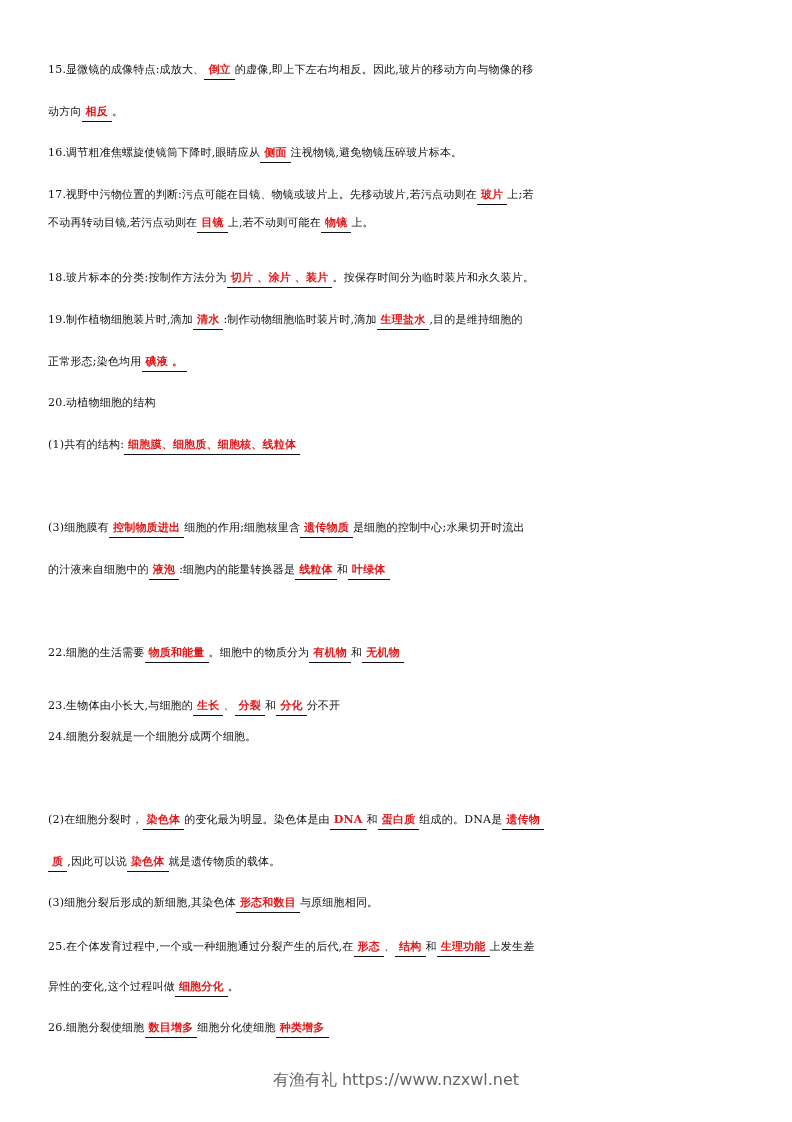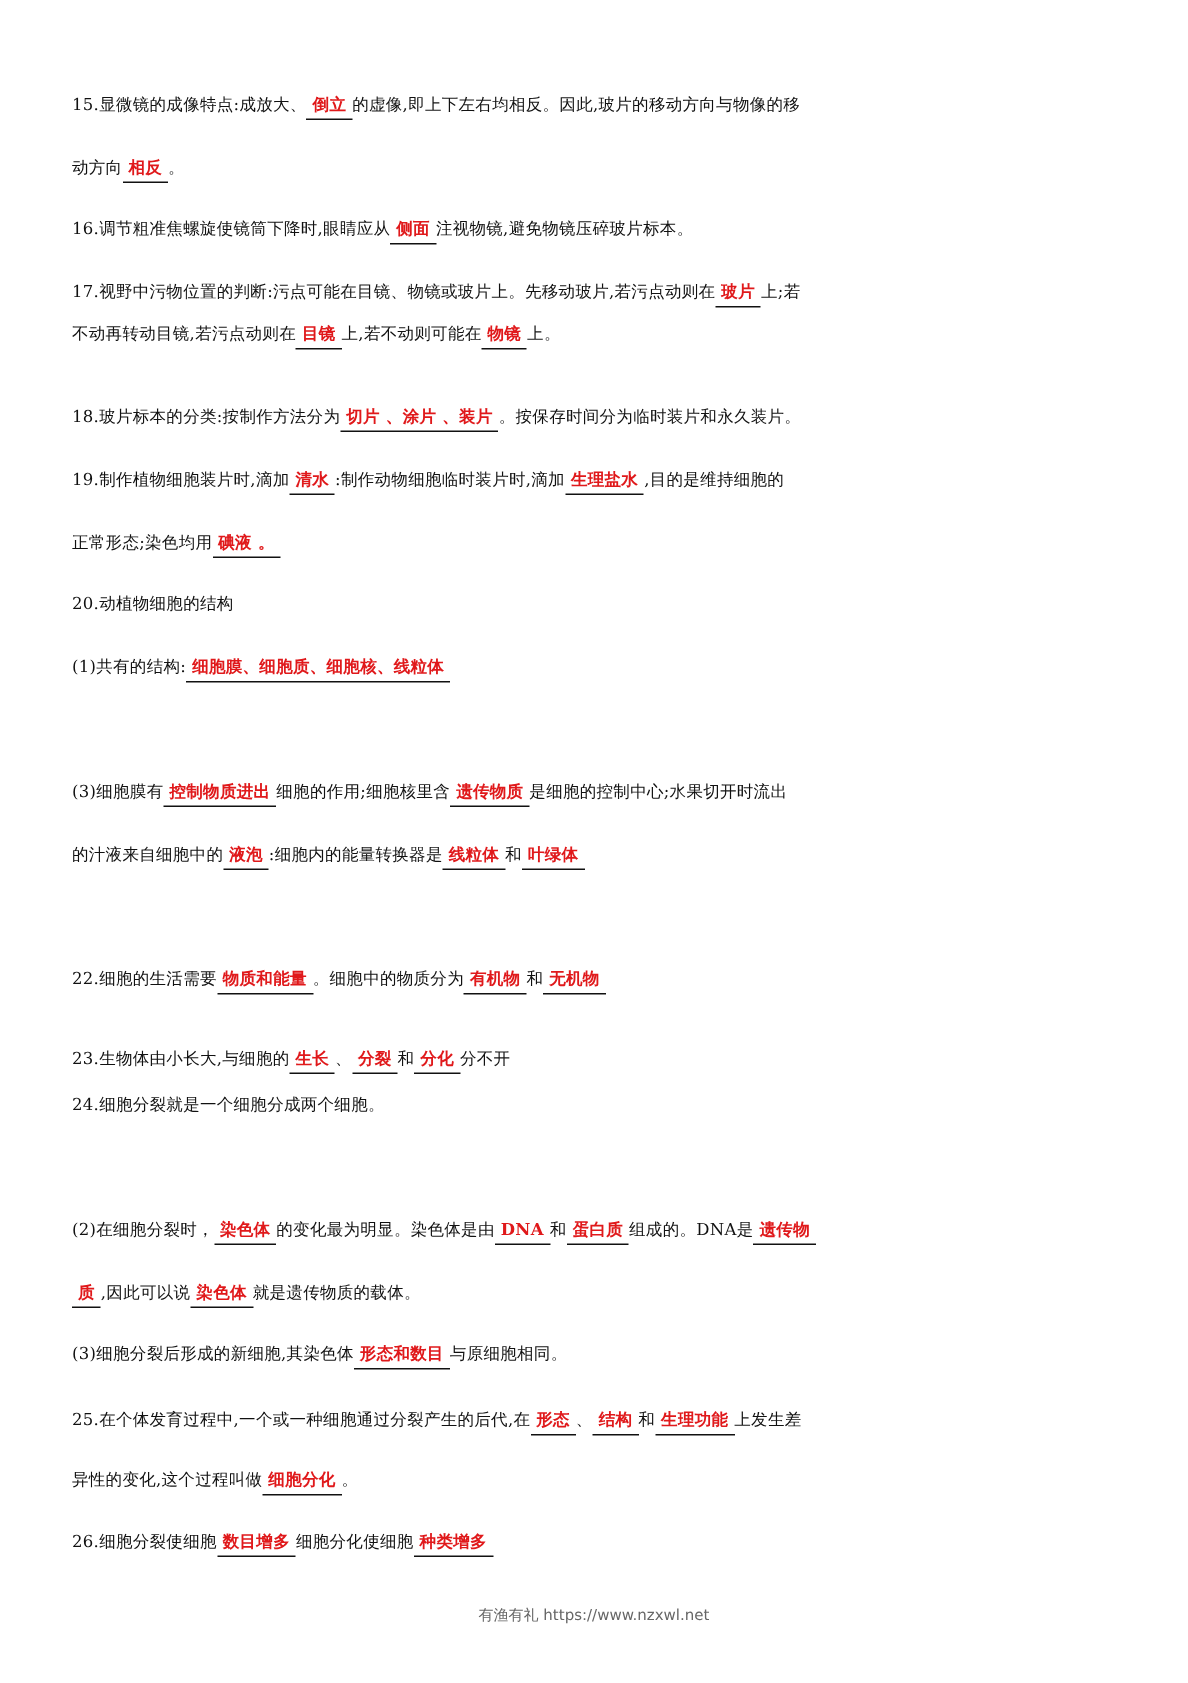--- a/index.html
+++ b/index.html
@@ -4,21 +4,21 @@
   <style>
     html, body { margin: 0; padding: 0; background: #ffffff; }
     body { width: 792px; height: 1122px; position: relative; overflow: hidden;
            font-family: "DejaVu Serif", "Liberation Serif", serif; color: #111; }
     .page { position: absolute; left: 0; top: 0; width: 792px; height: 1122px; }
     .line { position: absolute; left: 48px; width: 700px; font-size: 11px; line-height: 20px; white-space: nowrap; letter-spacing: 0.2px; }
     .blank { display: inline-block; border-bottom: 1.6px solid #111; padding: 0 4px; text-align: center; line-height: 18px; }
     .ans { color: #e0191b; font-weight: bold; }
     .plain { color: #111; font-weight: normal; }
     .footer { position: absolute; top: 1070px; left: 0; width: 792px; text-align: center;
-              font-family: "DejaVu Sans", "Liberation Sans", sans-serif; font-size: 10px; color: #666; }
+              font-family: "DejaVu Sans", "Liberation Sans", sans-serif; font-size: 16px; color: #666; }
   </style>
 </head>
 <body>
 
 <div class="page" id="page">
     <div class="line" style="top: 60px;"><span>15.显微镜的成像特点:成放大、</span><span class="blank ans">倒立</span><span>的虚像,即上下左右均相反。因此,玻片的移动方向与物像的移</span></div>
     <div class="line" style="top: 102px;"><span>动方向</span><span class="blank ans">相反</span><span>。</span></div>
     <div class="line" style="top: 143px;"><span>16.调节粗准焦螺旋使镜筒下降时,眼睛应从</span><span class="blank ans">侧面</span><span>注视物镜,避免物镜压碎玻片标本。</span></div>
     <div class="line" style="top: 185px;"><span>17.视野中污物位置的判断:污点可能在目镜、物镜或玻片上。先移动玻片,若污点动则在</span><span class="blank ans">玻片</span><span>上;若</span></div>
     <div class="line" style="top: 213px;"><span>不动再转动目镜,若污点动则在</span><span class="blank ans">目镜</span><span>上,若不动则可能在</span><span class="blank ans">物镜</span><span>上。</span></div>

